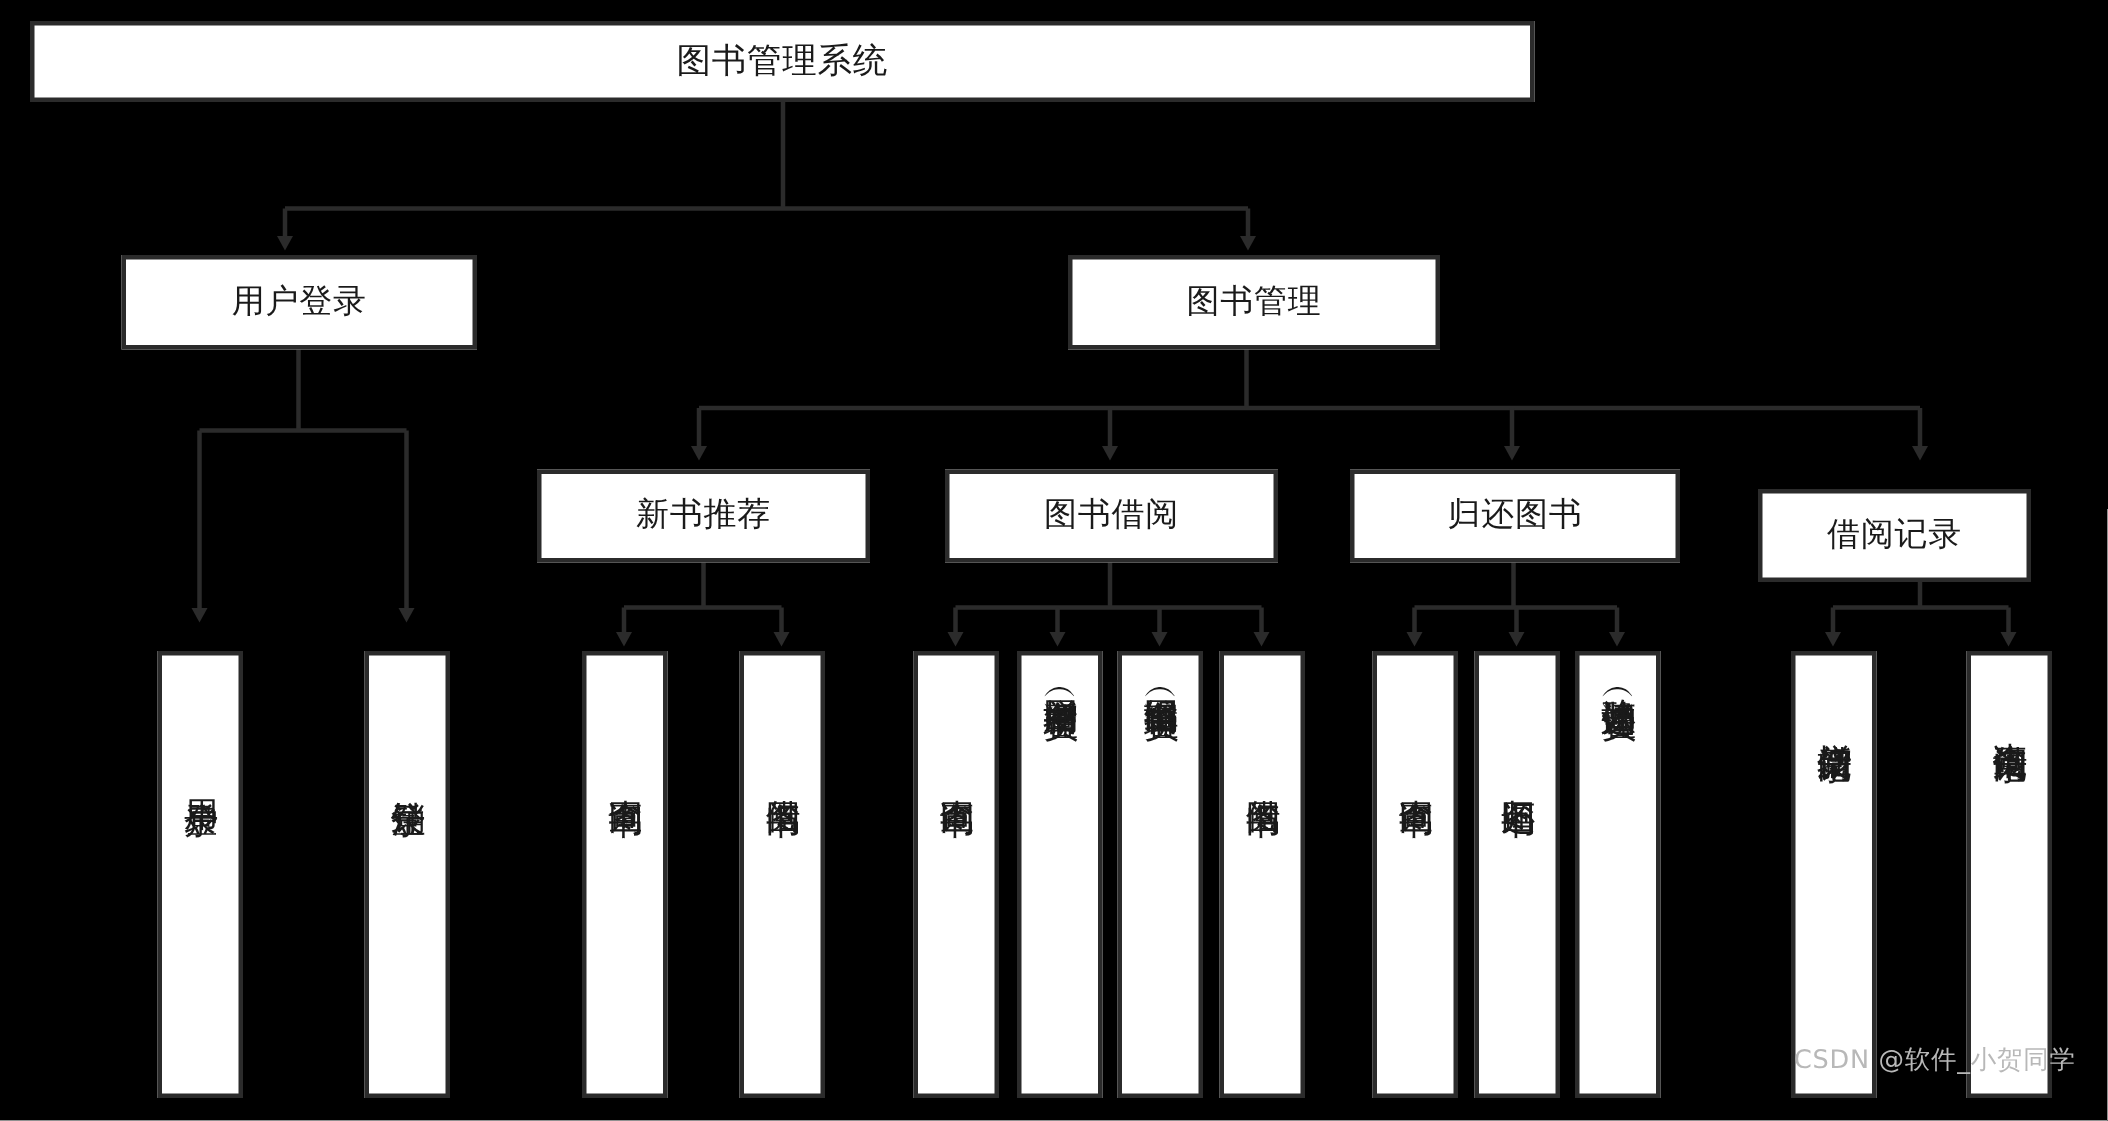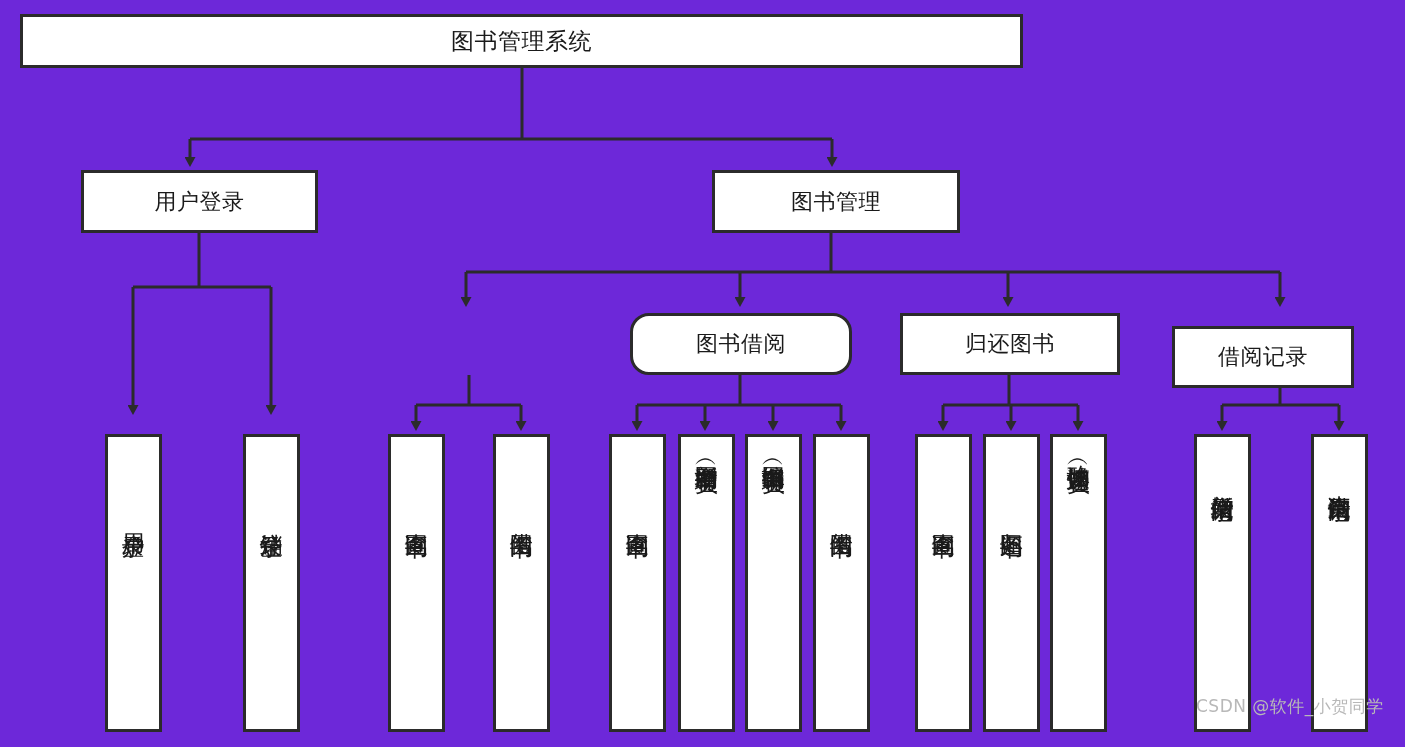--- a/index.html
+++ b/index.html
@@ -7,21 +7,21 @@
     padding: 0;
     background: #ffffff;
   }
   body {
     font-family: "DejaVu Sans", "Liberation Sans", sans-serif;
   }
   #canvas {
     position: relative;
     width: 1405px;
     height: 747px;
-    background: #6d28d9;
+    background: #000000;
     overflow: hidden;
   }
   #canvas svg.edges {
     position: absolute;
     left: 0;
     top: 0;
     width: 1405px;
     height: 747px;
     pointer-events: none;
   }
@@ -125,21 +125,24 @@
     <span class="label">图书管理系统</span>
   </div>
 
   <div class="node" style="left:81px; top:170px; width:237px; height:63px;">
     <span class="label">用户登录</span>
   </div>
   <div class="node" style="left:712px; top:170px; width:248px; height:63px;">
     <span class="label">图书管理</span>
   </div>
 
-  <div class="node" style="left:630px; top:313px; width:222px; height:62px;border-radius:19px;">
+  <div class="node" style="left:358px; top:313px; width:222px; height:62px;">
+    <span class="label">新书推荐</span>
+  </div>
+  <div class="node" style="left:630px; top:313px; width:222px; height:62px;">
     <span class="label">图书借阅</span>
   </div>
   <div class="node" style="left:900px; top:313px; width:220px; height:62px;">
     <span class="label">归还图书</span>
   </div>
   <div class="node" style="left:1172px; top:326px; width:182px; height:62px;">
     <span class="label">借阅记录</span>
   </div>
 
   <div class="node vert" style="left:105px; top:434px; width:57px; height:298px; padding-top:78px;">

